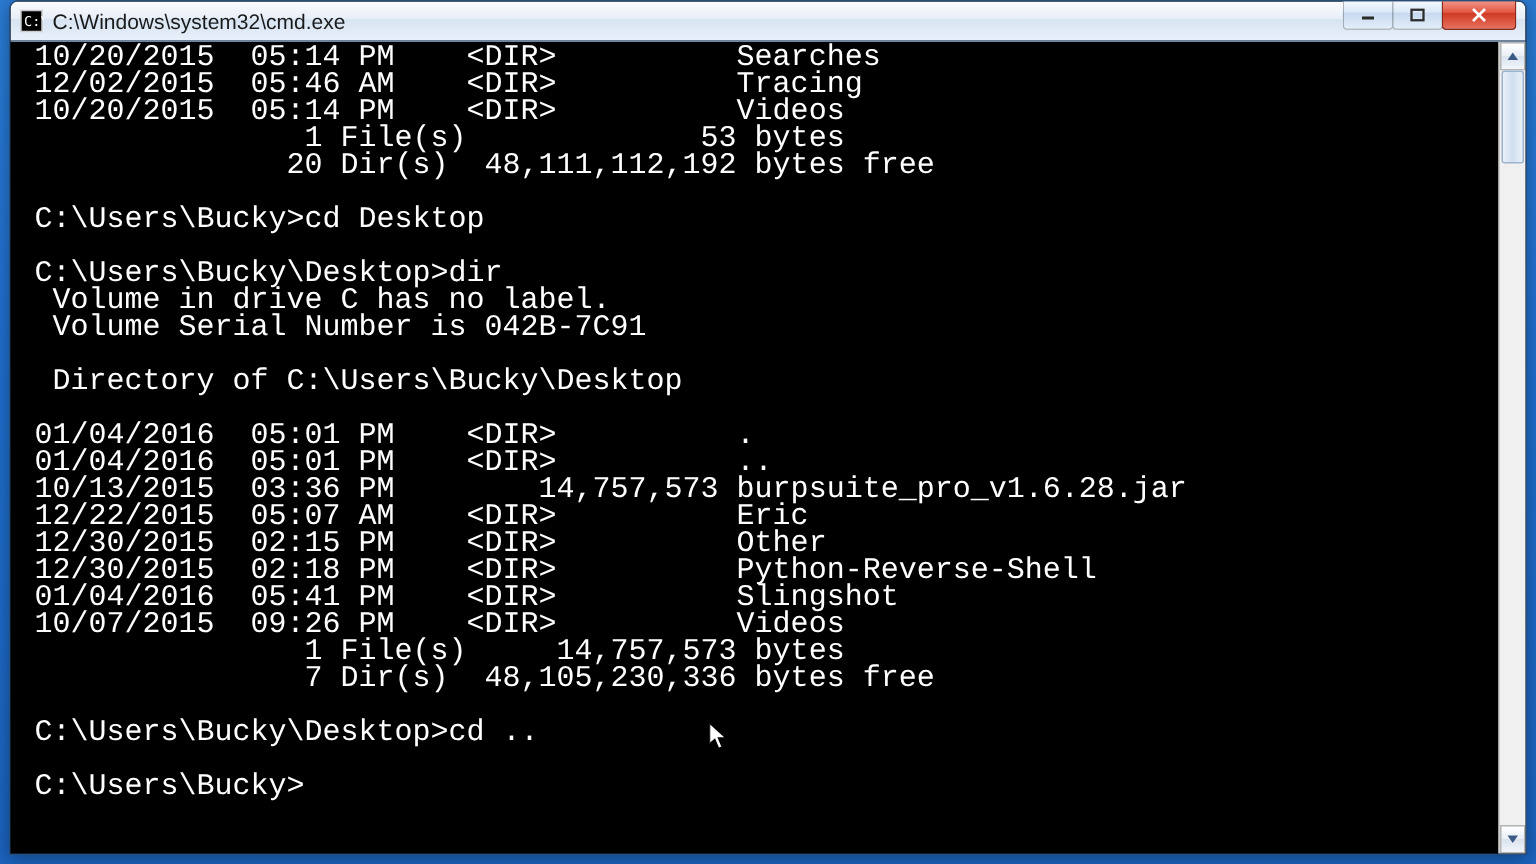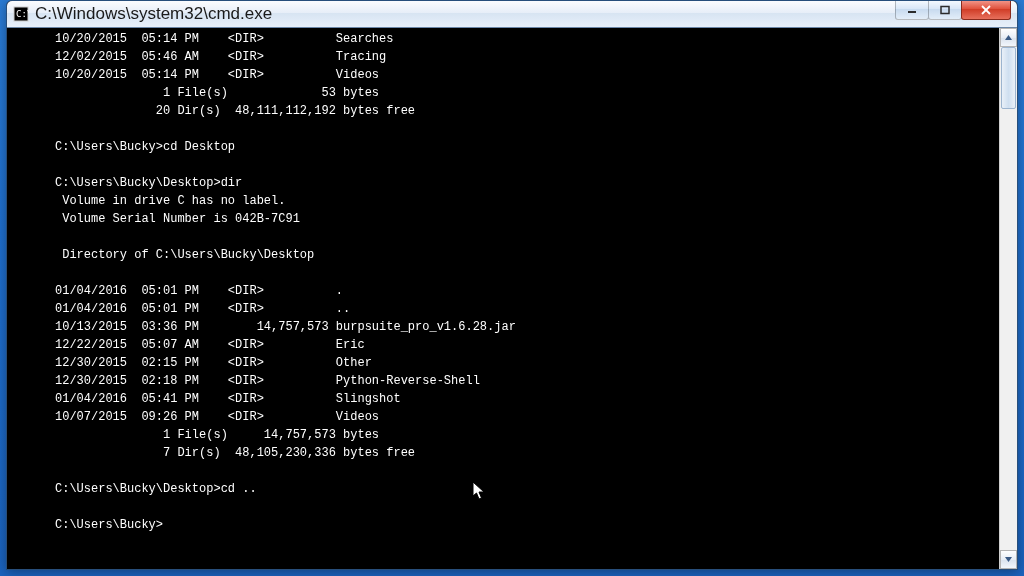--- a/index.html
+++ b/index.html
@@ -29,21 +29,21 @@
     padding:0 0 0 6px;
     position:relative;
   }
   .titlebar .app-icon{
     width:16px;height:16px;
     display:flex;align-items:center;justify-content:center;
   }
   .titlebar .app-icon svg{width:16px;height:16px;}
   .titlebar .title{
     margin-left:6px;
-    font-size:17px;
+    font-size:14px;
     color:#1a1a1a;
     white-space:nowrap;
   }
   .win-controls{
     margin-left:auto;
     display:flex;
     align-items:flex-start;
     height:100%;
   }
   .win-btn{
@@ -67,27 +67,26 @@
   .win-btn.close svg{stroke:#fff;}
   .client{
     flex:1;
     background:#000;
     position:relative;
     display:flex;
   }
   .terminal{
     flex:1;
     font-family:Consolas,"Lucida Console","Courier New",monospace;
-    font-size:12px;
+    font-size:20px;
     line-height:18px;
     color:#fff;
     white-space:pre;
-    padding:2px 0 2px 4px;
+    padding:2px 0 2px 16px;
     overflow:hidden;
-    margin-left:44px;
   }
   .scrollbar{
     width:17px;
     background:#efefef;
     display:flex;flex-direction:column;
     border-left:1px solid #cfcfcf;
   }
   .sb-btn{
     height:17px;
     background:linear-gradient(180deg,#fff 0%,#e8eef6 50%,#d9e2ed 51%,#f2f6fb 100%);

